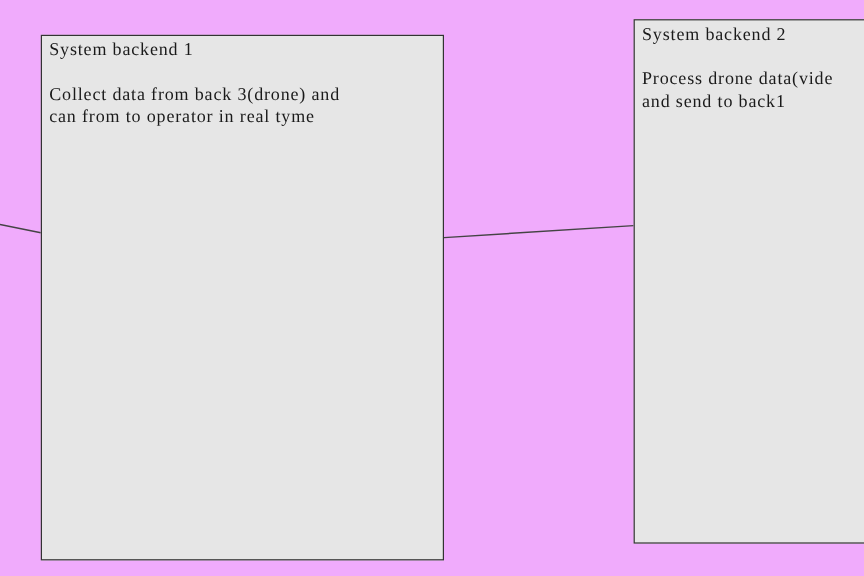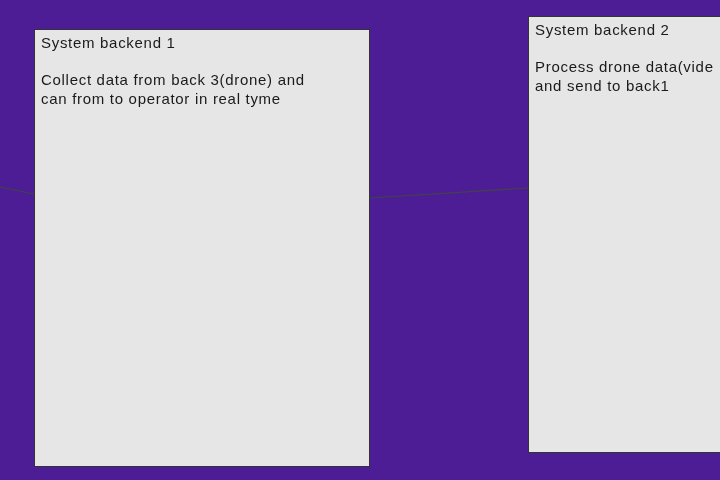--- a/index.html
+++ b/index.html
@@ -4,23 +4,23 @@
 <style>
   html, body {
     margin: 0;
     padding: 0;
     background: #ffffff;
   }
   .canvas {
     position: relative;
     width: 720px;
     height: 480px;
-    background: #4c1d95;
+    background: #f0abfc;
     overflow: hidden;
-    font-family: Liberation Sans, sans-serif;
+    font-family: Liberation Serif, serif;
   }
   .edges {
     position: absolute;
     left: 0;
     top: 0;
     width: 720px;
     height: 480px;
   }
   .edges line {
     stroke: #444444;

